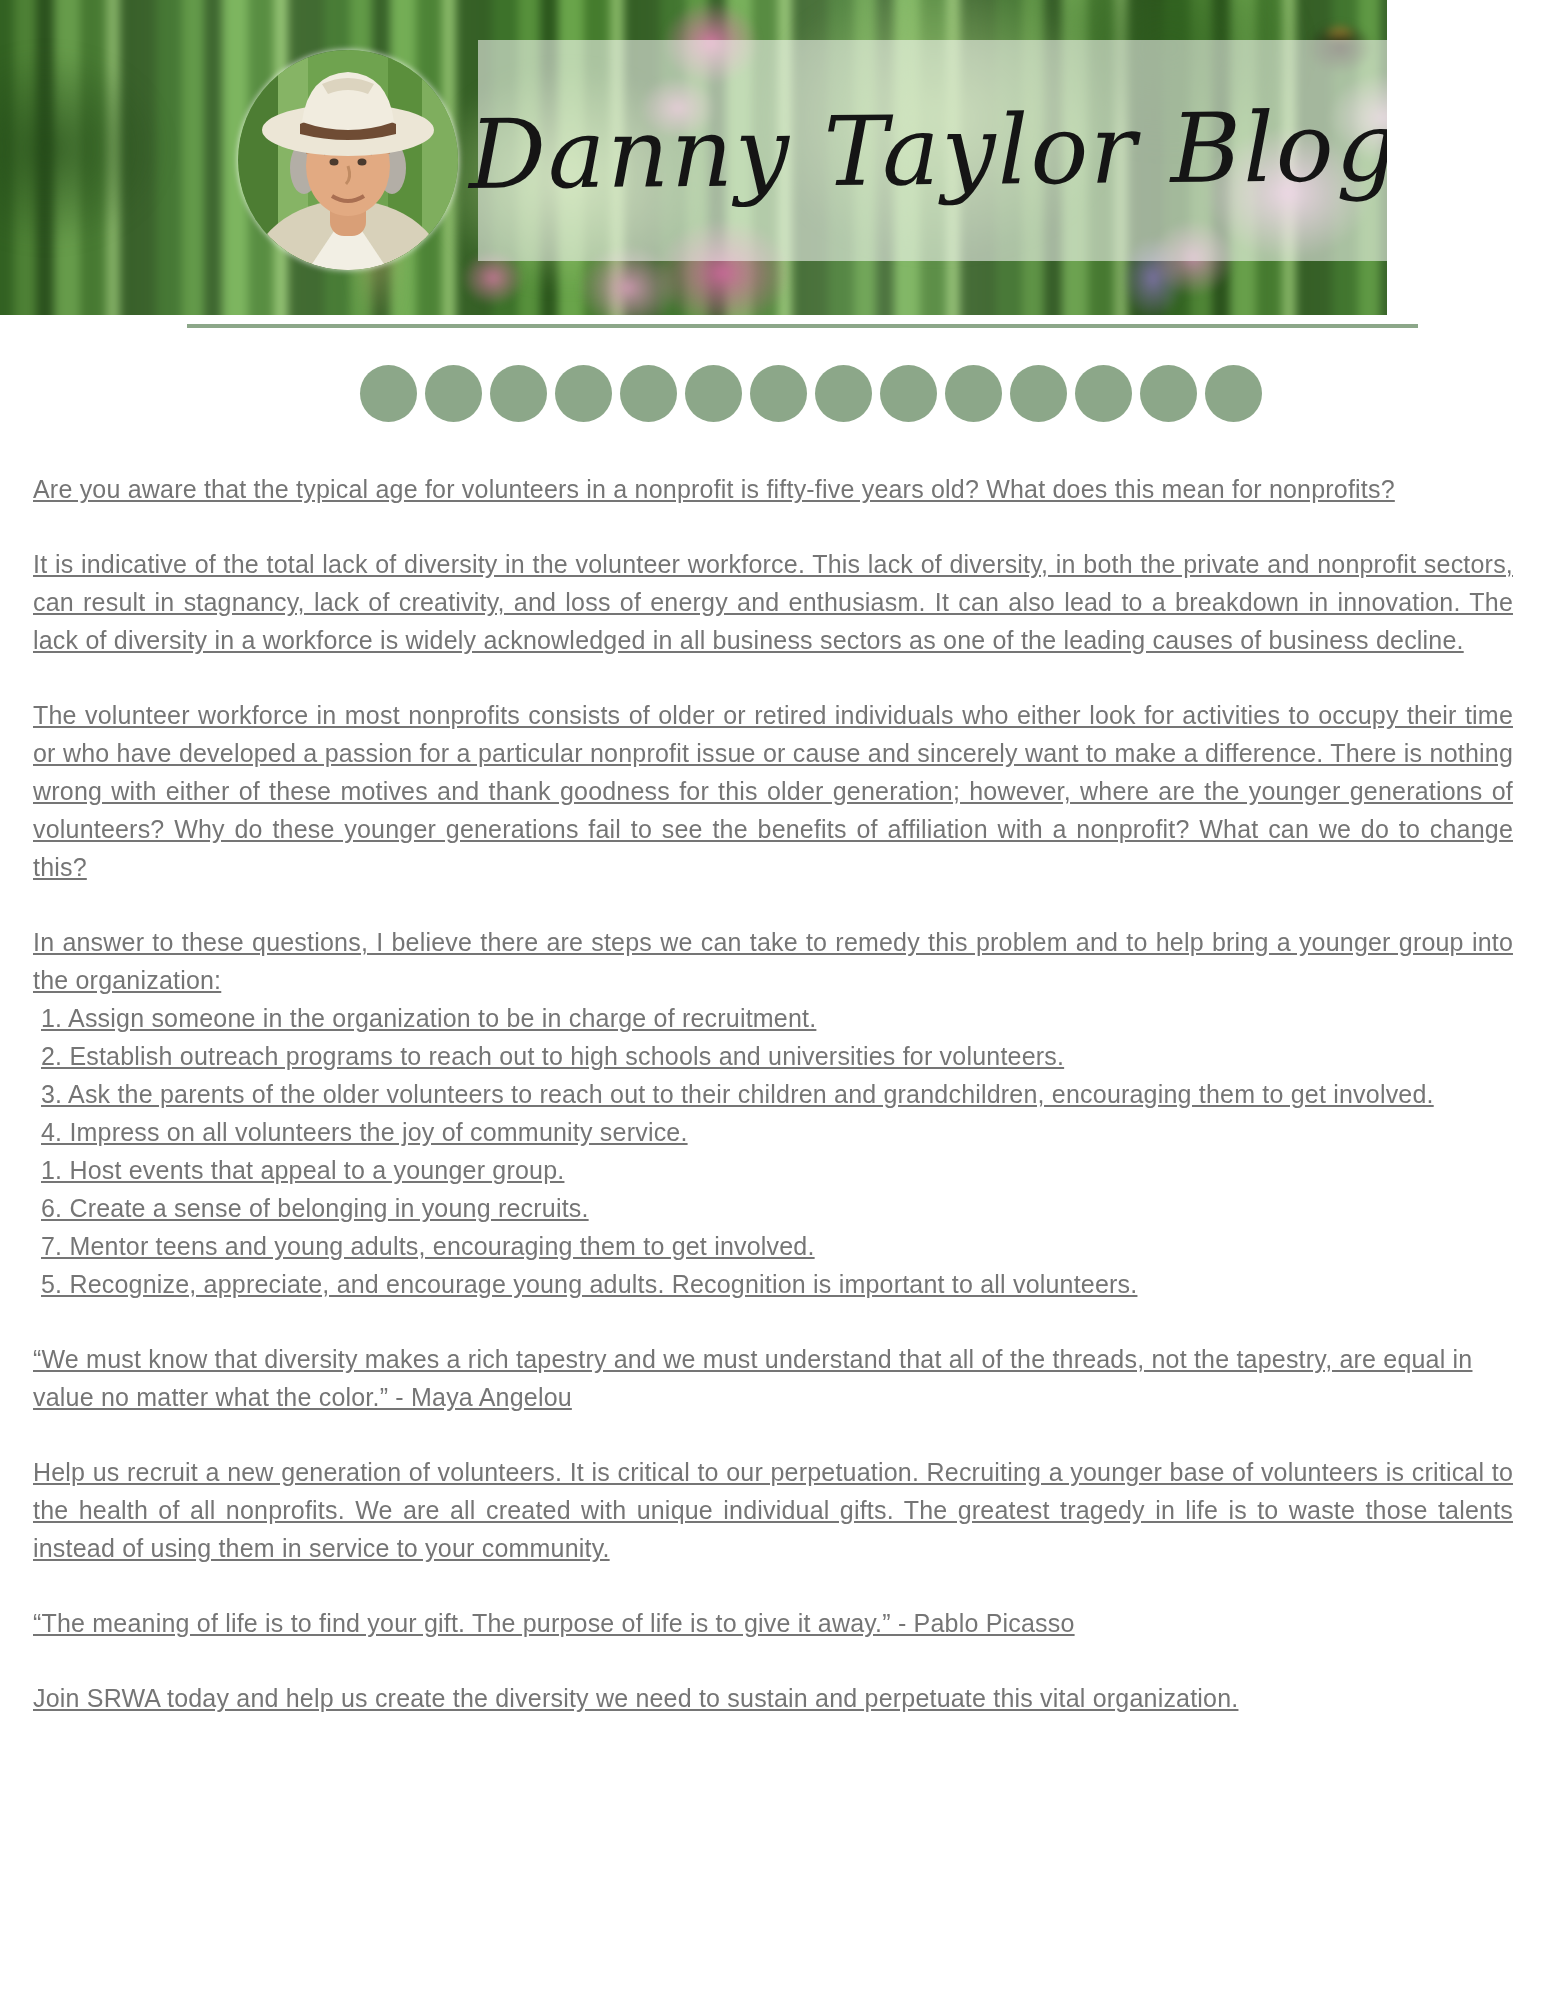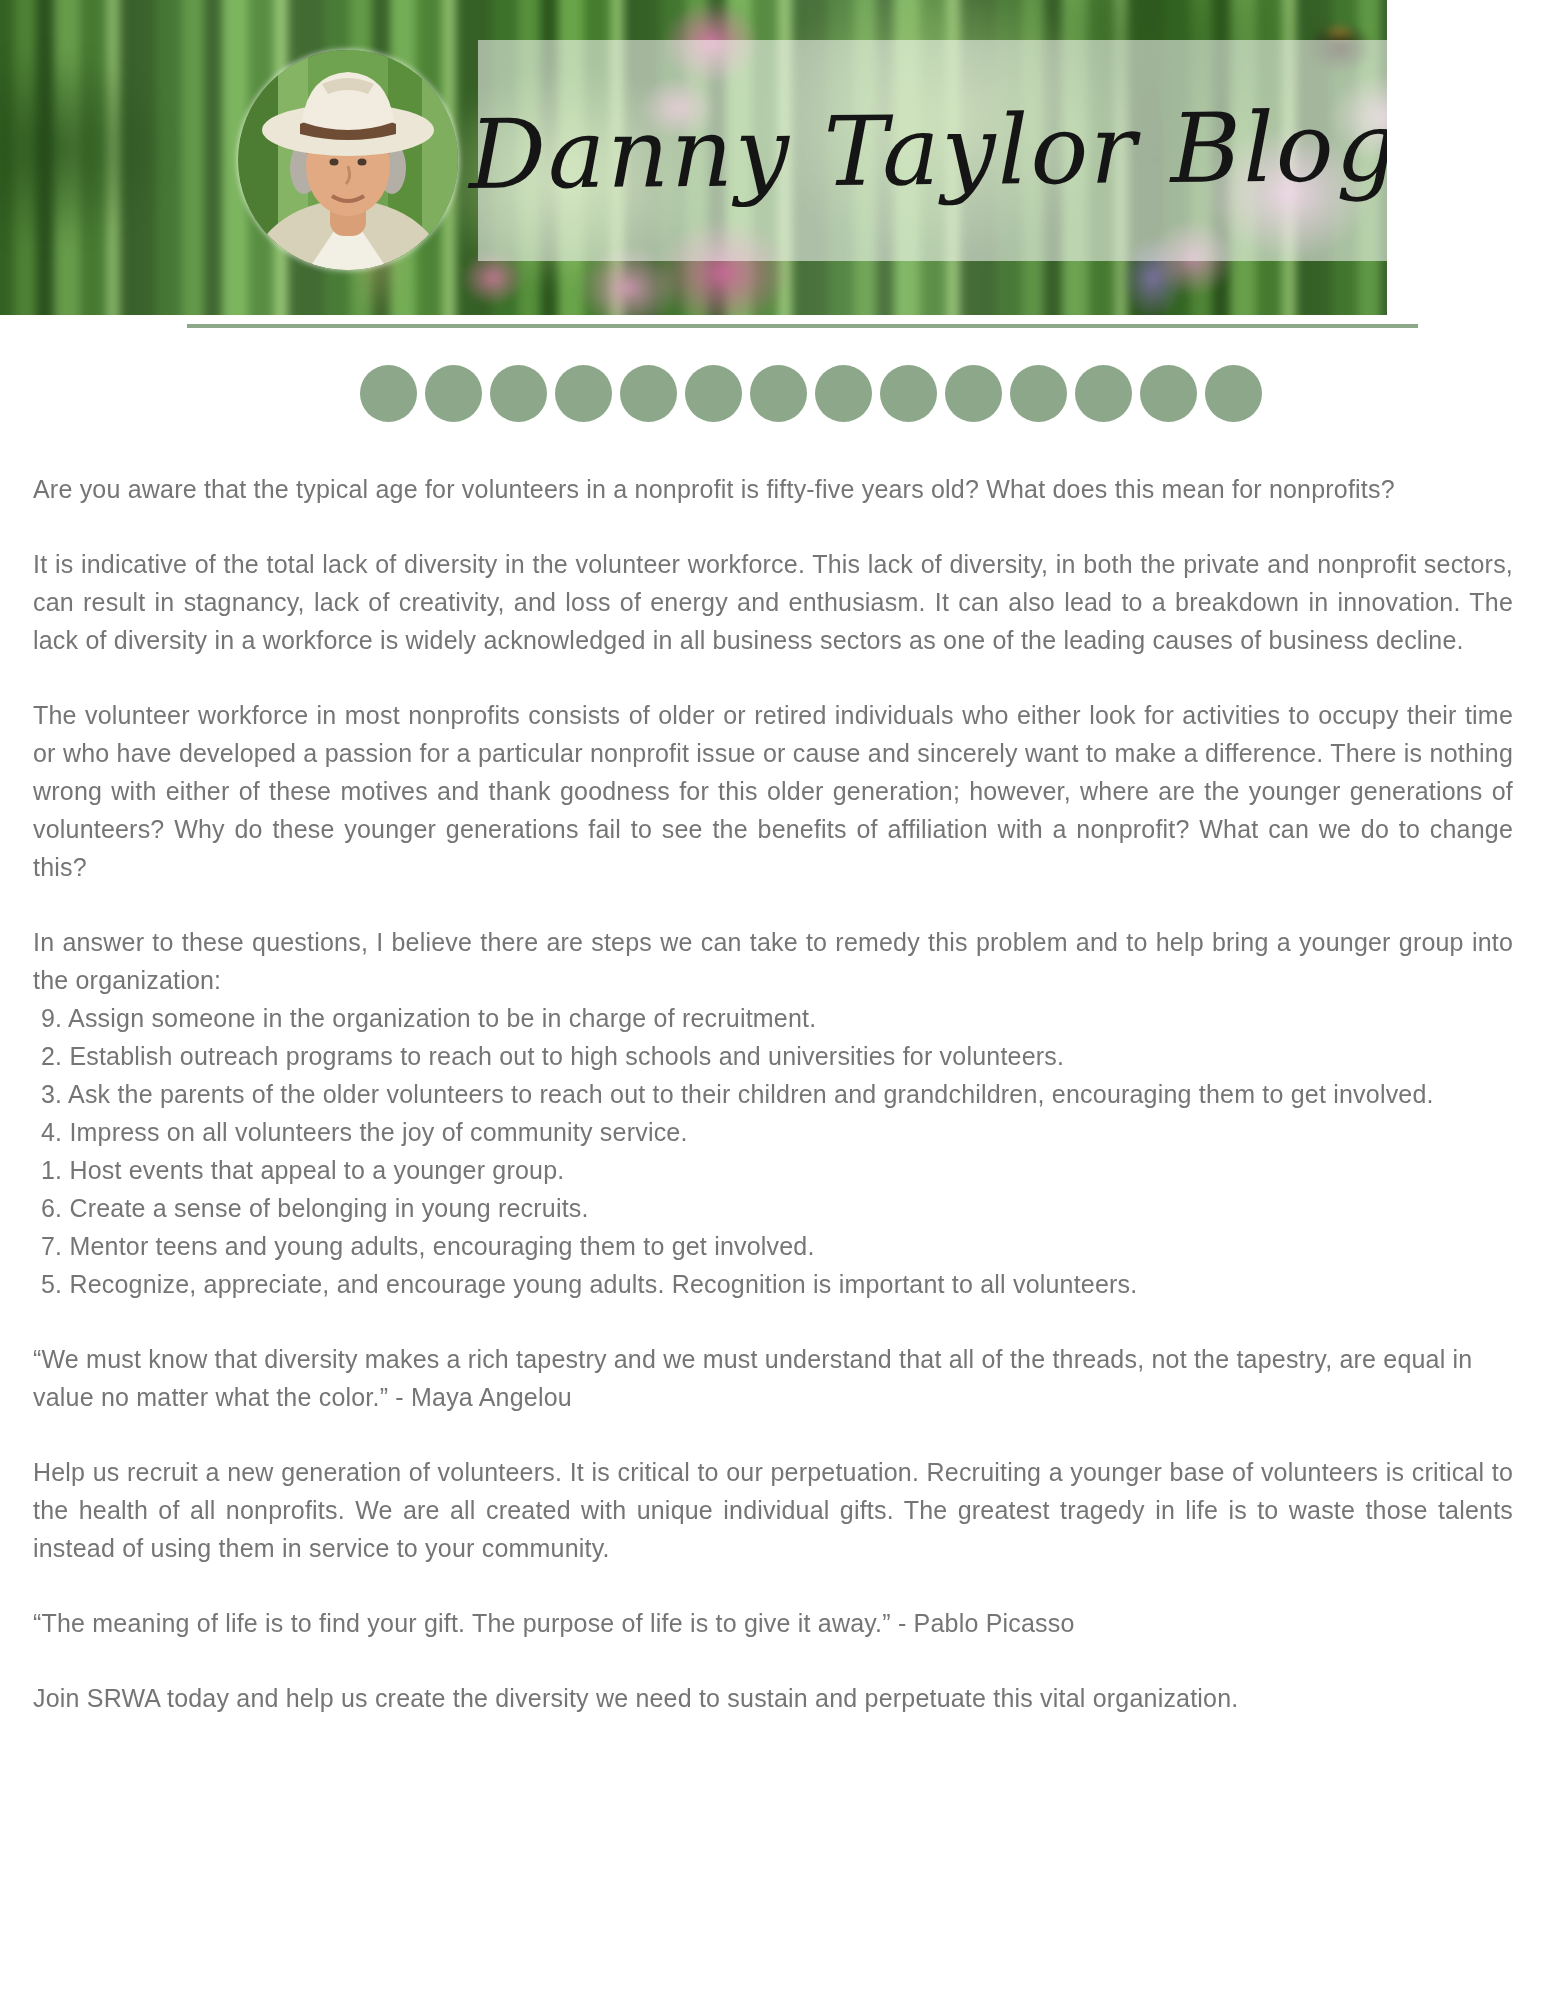--- a/index.html
+++ b/index.html
@@ -73,21 +73,21 @@
   .dots{margin:37px 0 0 360px;height:57px;display:flex;gap:8px;}
   .dot{width:57px;height:57px;border-radius:50%;background:var(--sage);flex:0 0 auto;}
 
   
   .article{
     margin:48px 32px 0 33px;
     color:var(--text);
     font-size:25px;line-height:38px;letter-spacing:0.2px;
     text-align:justify;
   }
-  .para{margin-bottom:37px;}
+  .para{margin-bottom:37px;text-decoration:underline;}
   .steps .step{padding-left:8px;}
   .article .quote{text-align:left;}
 </style>
 </head>
 <body>
 
 <header class="hero">
   <div class="layer stems"></div>
   <div class="layer foliage"></div>
   <div class="layer flowers"></div>
@@ -157,21 +157,21 @@
   </div>
 
 <main class="article">
   <p class="para">Are you aware that the typical age for volunteers in a nonprofit is fifty-five years old? What does this mean for nonprofits?</p>
   <p class="para">It is indicative of the total lack of diversity in the volunteer workforce. This lack of diversity, in both the private and nonprofit sectors, can result in stagnancy, lack of creativity, and loss of energy and enthusiasm. It can also lead to a breakdown in innovation. The lack of diversity in a workforce is widely acknowledged in all business sectors as one of the leading causes of business decline.</p>
   <p class="para">The volunteer workforce in most nonprofits consists of older or retired individuals who either look for activities to occupy their time or who have developed a passion for a particular nonprofit issue or cause and sincerely want to make a difference. There is nothing wrong with either of these motives and thank goodness for this older generation; however, where are the younger generations of volunteers? Why do these younger generations fail to see the benefits of affiliation with a nonprofit? What can we do to change this?</p>
 
   <div class="para steps">
     <div>In answer to these questions, I believe there are steps we can take to remedy this problem and to help bring a younger group into the organization:</div>
     <div>
-        <div class="step">9. Assign someone in the organization to be in charge of recruitment.</div>
+        <div class="step">1. Assign someone in the organization to be in charge of recruitment.</div>
         <div class="step">2. Establish outreach programs to reach out to high schools and universities for volunteers.</div>
         <div class="step">3. Ask the parents of the older volunteers to reach out to their children and grandchildren, encouraging them to get involved.</div>
         <div class="step">4. Impress on all volunteers the joy of community service.</div>
         <div class="step">1. Host events that appeal to a younger group.</div>
         <div class="step">6. Create a sense of belonging in young recruits.</div>
         <div class="step">7. Mentor teens and young adults, encouraging them to get involved.</div>
         <div class="step">5. Recognize, appreciate, and encourage young adults. Recognition is important to all volunteers.</div>
       </div>
   </div>
 

